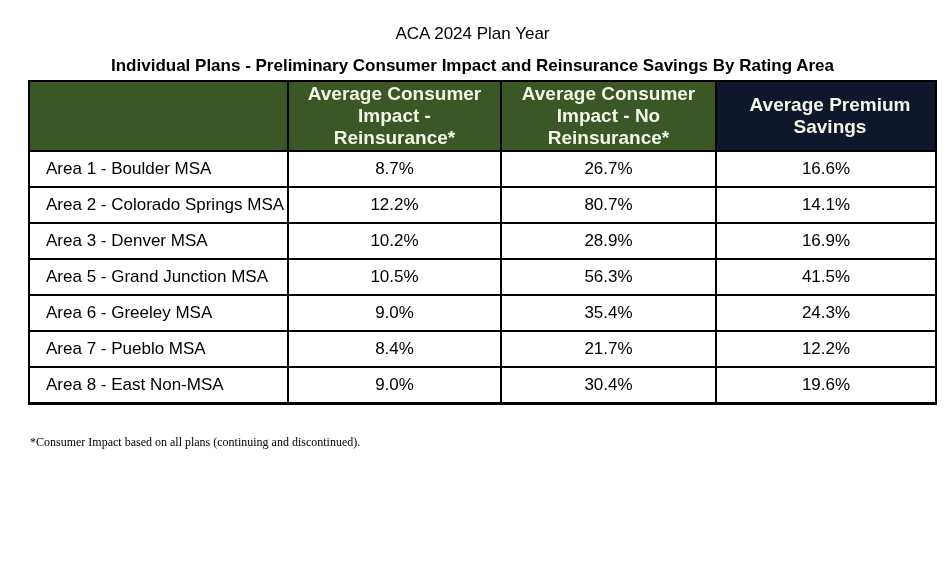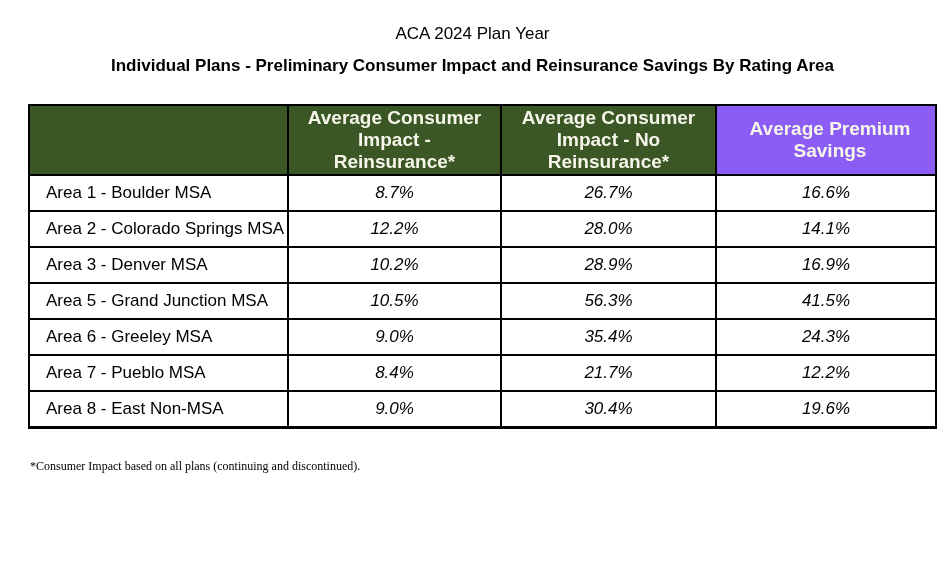--- a/index.html
+++ b/index.html
@@ -17,21 +17,21 @@
   .title {
     font-size: 17px;
     font-weight: normal;
     line-height: 20px;
     margin-bottom: 11px;
   }
   .subtitle {
     font-size: 17px;
     font-weight: bold;
     line-height: 21px;
-    margin-bottom: 28px;
+    margin-bottom: 4px;
   }
 
   table.impact-table {
     border-collapse: collapse;
     table-layout: fixed;
     width: 907px;
     margin-left: 28px;
     border: 2px solid #000;
     border-bottom-width: 3px;
   }
@@ -46,21 +46,21 @@
     text-align: center;
     vertical-align: middle;
     white-space: pre-line;
   }
   .impact-table tbody td {
     height: 36px;
     font-size: 17px;
     vertical-align: middle;
   }
   .impact-table td.area { text-align: left; padding-left: 16px; }
-  .impact-table td.num  { text-align: center; font-style: italic; }
+  .impact-table td.num  { text-align: center; }
   .col-area   { width: 259px; }
   .col-reins  { width: 213px; }
   .col-noreins{ width: 215px; }
   .col-prem   { width: 220px; }
 
   .summary-row {
     width: 907px;
     margin-left: 28px;
     display: grid;
     grid-template-columns: 259px 213px 215px 220px;
@@ -96,35 +96,35 @@
     </colgroup>
     <thead>
       <tr>
         <th class="hdr" style="background: rgb(59, 87, 37); color: rgb(245, 245, 233);"></th>
         <th class="hdr" style="background: rgb(59, 87, 37); color: rgb(245, 245, 233);">Average Consumer
 Impact -
 Reinsurance*</th>
         <th class="hdr" style="background: rgb(59, 87, 37); color: rgb(245, 245, 233);">Average Consumer
 Impact - No
 Reinsurance*</th>
-        <th class="hdr" style="background: #8b5cf6; color: rgb(245, 245, 233); padding-left: 8px;">Average Premium
+        <th class="hdr" style="background: #0f172a; color: rgb(245, 245, 233); padding-left: 8px;">Average Premium
 Savings</th>
       </tr>
     </thead>
     <tbody>
       <tr>
         <td class="area">Area 1 - Boulder MSA</td>
         <td class="num">8.7%</td>
         <td class="num">26.7%</td>
         <td class="num">16.6%</td>
       </tr>
       <tr>
         <td class="area">Area 2 - Colorado Springs MSA</td>
         <td class="num">12.2%</td>
-        <td class="num">28.0%</td>
+        <td class="num">80.7%</td>
         <td class="num">14.1%</td>
       </tr>
       <tr>
         <td class="area">Area 3 - Denver MSA</td>
         <td class="num">10.2%</td>
         <td class="num">28.9%</td>
         <td class="num">16.9%</td>
       </tr>
       <tr>
         <td class="area">Area 5 - Grand Junction MSA</td>

